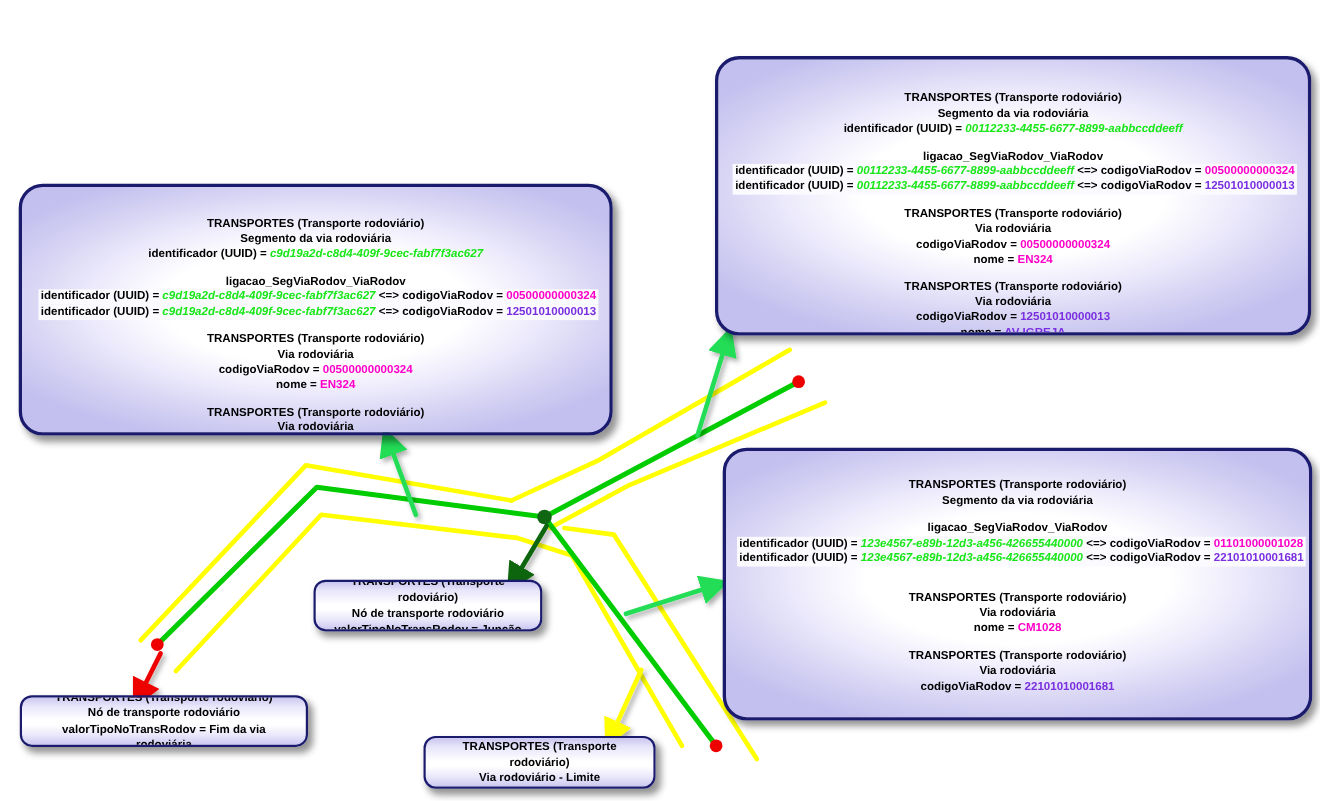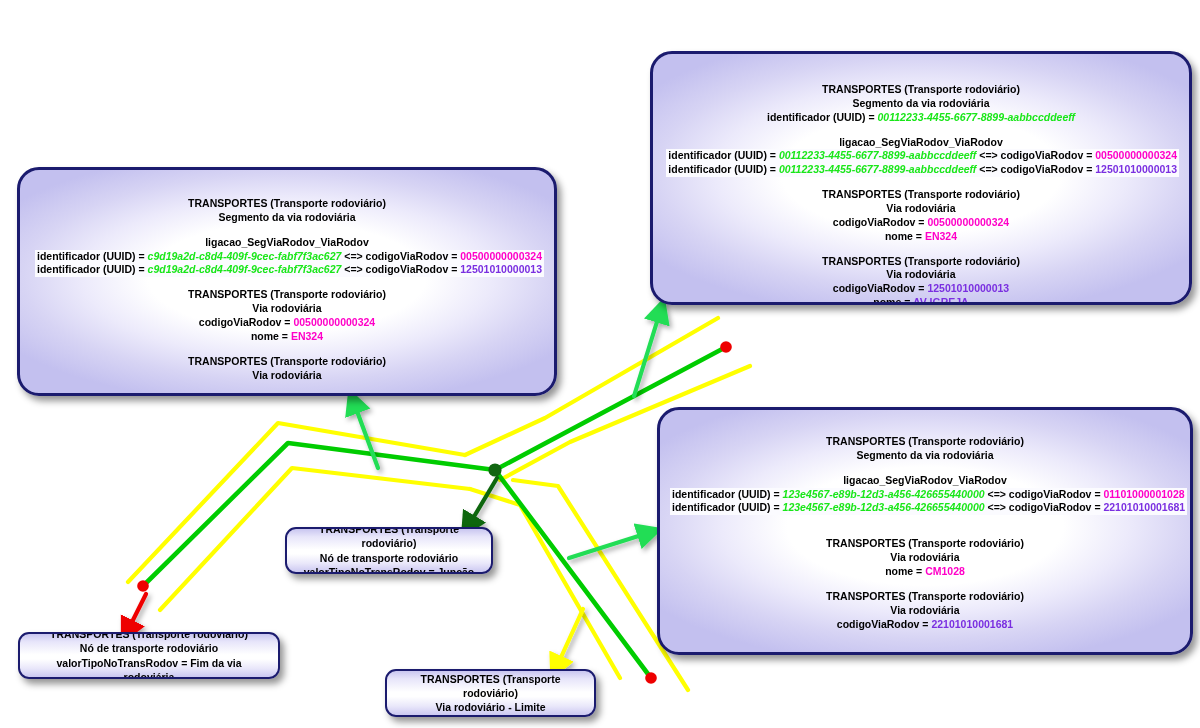--- a/index.html
+++ b/index.html
@@ -121,20 +121,21 @@
       <line x1="146" y1="594" x2="128" y2="630" stroke="#ee0000" stroke-width="4.2" marker-end="url(#ah-red)"></line>
       <line x1="583" y1="609" x2="557" y2="666" stroke="#ffff00" stroke-width="4.2" marker-end="url(#ah-yellow)"></line>
     </g>
   </svg>
 
   <div class="box big" id="box-topleft">
     <div class="inner">
       <div class="grp">
         <span class="hdr">TRANSPORTES (Transporte rodoviário)</span>
         <span class="hdr">Segmento da via rodoviária</span>
+        <span class="hdr"><span>identificador (UUID) = </span><span class="uuid">c9d19a2d-c8d4-409f-9cec-fabf7f3ac627</span></span>
       </div>
       <div class="gap"></div>
       <div class="grp">
         <span class="hdr">ligacao_SegViaRodov_ViaRodov</span>
         <span class="lk"><span class="lk-wrap"><span>identificador (UUID) = </span><span class="uuid">c9d19a2d-c8d4-409f-9cec-fabf7f3ac627</span><span> &lt;=&gt; </span><span>codigoViaRodov = </span><span class="code-a">00500000000324</span></span></span>
         <span class="lk"><span class="lk-wrap"><span>identificador (UUID) = </span><span class="uuid">c9d19a2d-c8d4-409f-9cec-fabf7f3ac627</span><span> &lt;=&gt; </span><span>codigoViaRodov = </span><span class="code-b">12501010000013</span></span></span>
       </div>
       <div class="gap"></div>
       <div class="grp">
         <span class="hdr">TRANSPORTES (Transporte rodoviário)</span>

